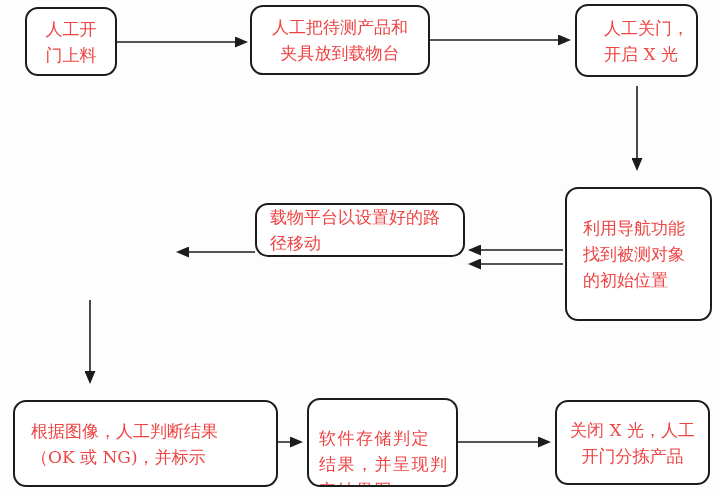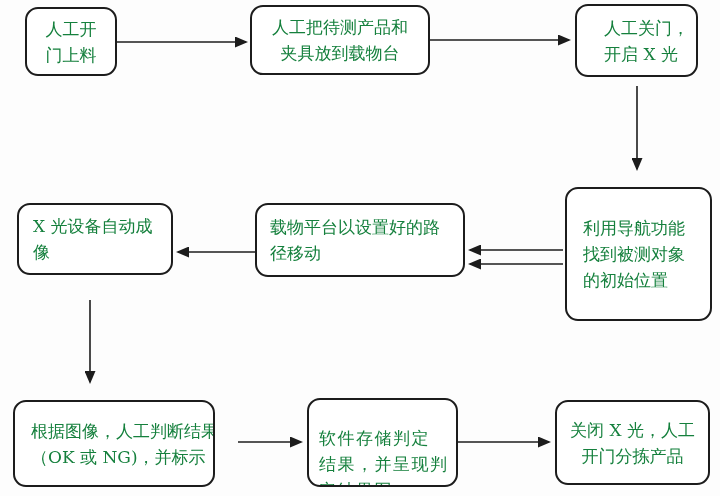--- a/index.html
+++ b/index.html
@@ -6,21 +6,21 @@
     margin: 0;
     padding: 0;
     background: #fdfdfd;
   }
   .canvas {
     position: relative;
     width: 720px;
     height: 496px;
     background: #fdfdfd;
     font-family: "DejaVu Serif", "Liberation Serif", serif;
-    color: #15803d;
+    color: #ef4444;
     overflow: hidden;
   }
   .arrows {
     position: absolute;
     left: 0;
     top: 0;
     width: 720px;
     height: 496px;
   }
   .arrows line {
@@ -46,23 +46,23 @@
     text-align: center;
   }
   .node.left {
     align-items: flex-start;
     text-align: left;
   }
   .n1 { left: 25px;  top: 7px;   width: 92px;  height: 69px; }
   .n2 { left: 250px; top: 5px;   width: 180px; height: 70px; }
   .n3 { left: 575px; top: 4px;   width: 123px; height: 73px; padding-left: 27px; }
   .n4 { left: 565px; top: 187px; width: 147px; height: 134px; padding-left: 16px; }
-  .n5 { left: 255px; top: 203px; width: 210px; height: 74px; padding-left: 13px; }
+  .n5 { left: 255px; top: 203px; width: 210px; height: 54px; padding-left: 13px; }
   .n6 { left: 17px;  top: 203px; width: 156px; height: 72px; padding-left: 14px; }
-  .n7 { left: 13px;  top: 400px; width: 202px; height: 87px; padding-left: 16px; }
+  .n7 { left: 13px;  top: 400px; width: 265px; height: 87px; padding-left: 16px; }
   .n8 { left: 307px; top: 398px; width: 151px; height: 89px; padding-left: 10px;
         letter-spacing: 1.5px; justify-content: flex-start; padding-top: 25px; }
   .n9 { left: 555px; top: 400px; width: 155px; height: 85px; }
 </style>
 </head>
 <body>
 
 <div class="canvas">
 
   <svg class="arrows" viewBox="0 0 720 496" xmlns="http://www.w3.org/2000/svg">
@@ -99,22 +99,20 @@
   <div class="node left n3">人工关门，
 开启 X 光</div>
 
   <div class="node left n4">利用导航功能
 找到被测对象
 的初始位置</div>
 
   <div class="node left n5">载物平台以设置好的路
 径移动</div>
 
-  <div class="node left n6">X 光设备自动成
-像</div>
 
   <div class="node left n7">根据图像，人工判断结果
 （OK 或 NG)，并标示</div>
 
   <div class="node left n8">软件存储判定
 结果，并呈现判
 定结果图</div>
 
   <div class="node center n9">关闭 X 光，人工
 开门分拣产品</div>

